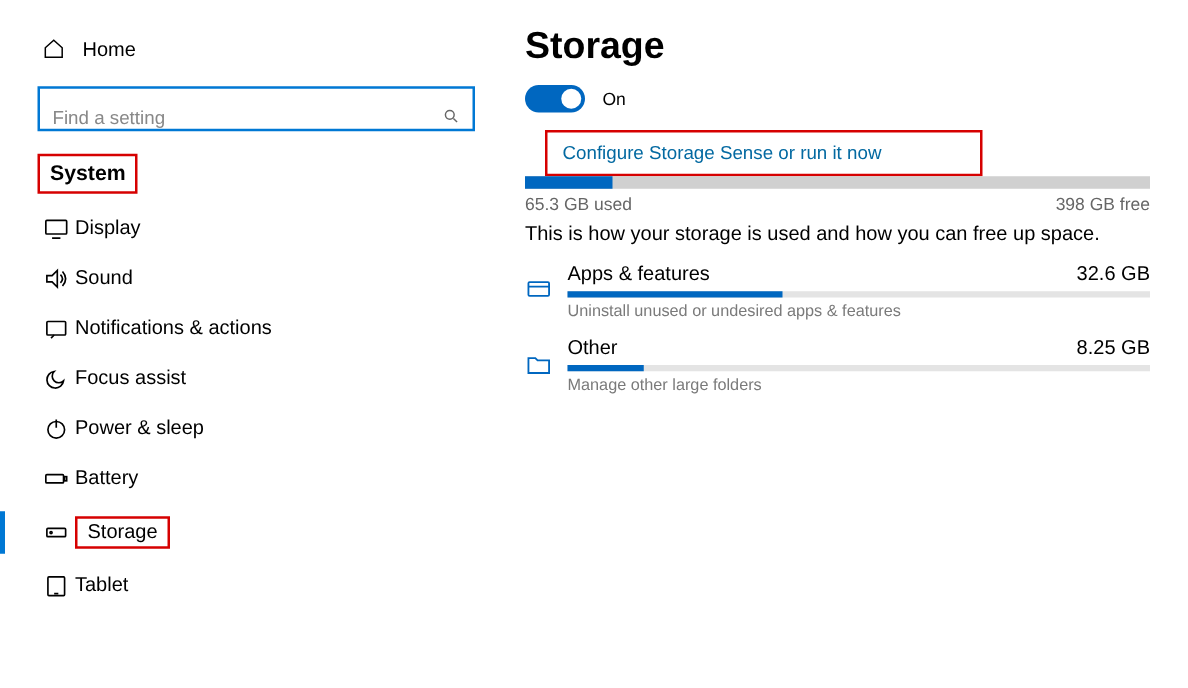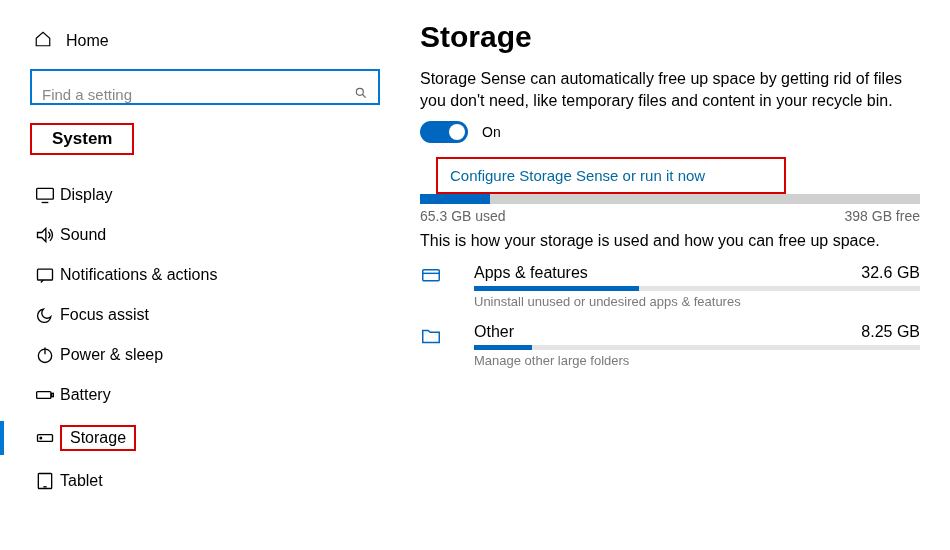--- a/index.html
+++ b/index.html
@@ -41,22 +41,22 @@
   color: #767676;
   width: 90%;
   background: transparent;
 }
 .search-box input::placeholder { color: #888; }
 .search-icon svg { width: 14px; height: 14px; stroke: #666; }
 .redbox { border: 2.5px solid #d60000; display: inline-block; }
 .section-header {
   font-weight: 600;
   font-size: 17px;
-  padding: 4px 20px;
-  margin-bottom: 20px;
+  padding: 4px 8px;
+  margin-bottom: 8px;
 }
 .nav-list { list-style: none; }
 .nav-item {
   display: flex;
   align-items: center;
   gap: 4px;
   padding: 10px 4px;
   cursor: pointer;
   position: relative;
 }
@@ -153,22 +153,22 @@
   color: #666;
   margin-bottom: 8px;
   align-items: flex-end;
 }
 .usage-desc {
   font-size: 16px;
   margin-bottom: 14px;
 }
 .cat-row {
   display: flex;
-  align-items: flex-start;
-  gap: 28px;
+  align-items: center;
+  gap: 8px;
   margin-bottom: 14px;
   cursor: pointer;
 }
 .cat-icon {
   width: 26px;
   padding-top: 2px;
 }
 .cat-icon svg { width: 22px; height: 22px; }
 .cat-body { flex: 1; }
 .cat-top {
@@ -297,21 +297,20 @@
           </svg>
       </span>
       <span class="nav-label">Tablet</span>
     </li>
 
   </ul>
 </div>
 
 <div class="main">
   <h1 class="page-title">Storage</h1>
-  <p class="desc">Storage Sense can automatically free up space by getting rid of files you don't need, like temporary files and content in your recycle bin.</p>
 
   <div class="toggle-row">
     <div class="toggle"></div>
     <span>On</span>
   </div>
 
   <div class="config-link">Configure Storage Sense or run it now</div>
 
 
   <div class="usage-bar">

